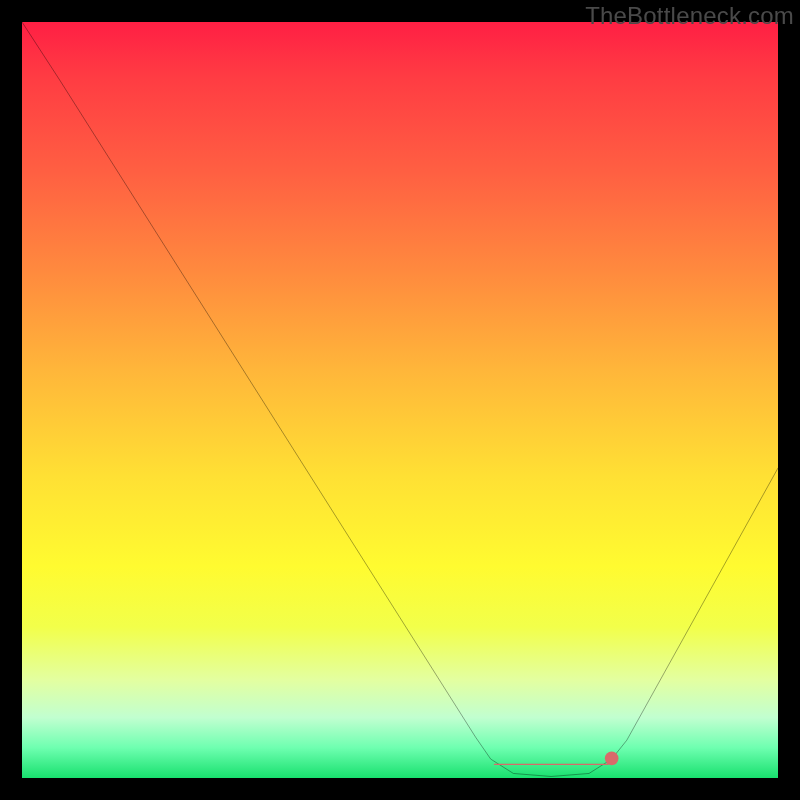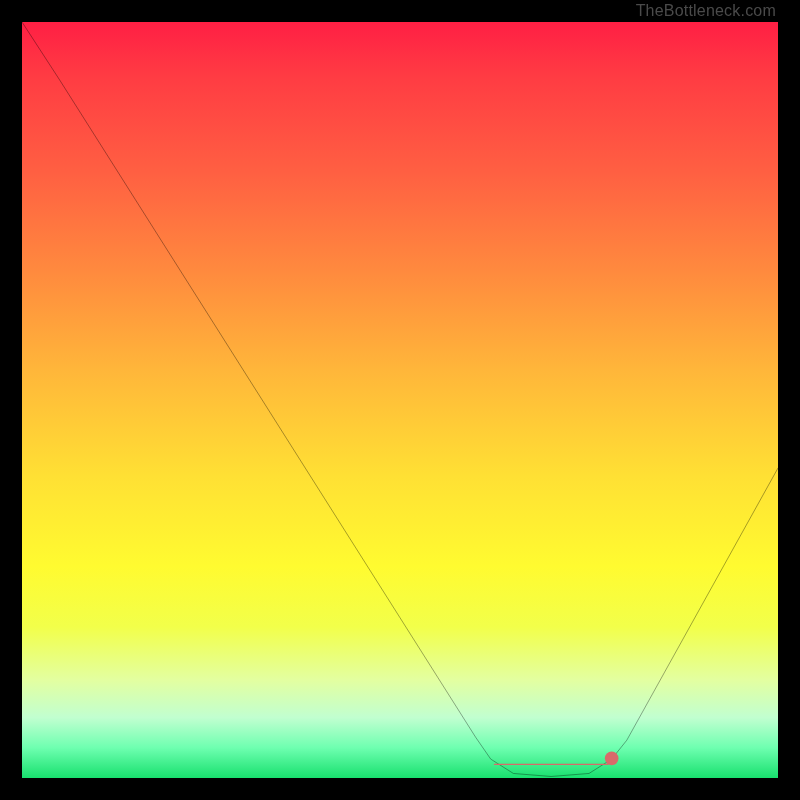--- a/index.html
+++ b/index.html
@@ -48,23 +48,23 @@
   .curve-svg {
     position: absolute;
     left: 0;
     top: 0;
     width: 100%;
     height: 100%;
   }
   .watermark {
     position: absolute;
     top: 2px;
-    right: 24px;
+    right: 6px;
     color: #4a4a4a;
-    font-size: 16px;
+    font-size: 24px;
     letter-spacing: 0.2px;
     font-family: Arial, Helvetica, sans-serif;
   }
 </style>
 </head>
 <body>
 
 <div class="canvas">
 
   <div class="plot-area">

